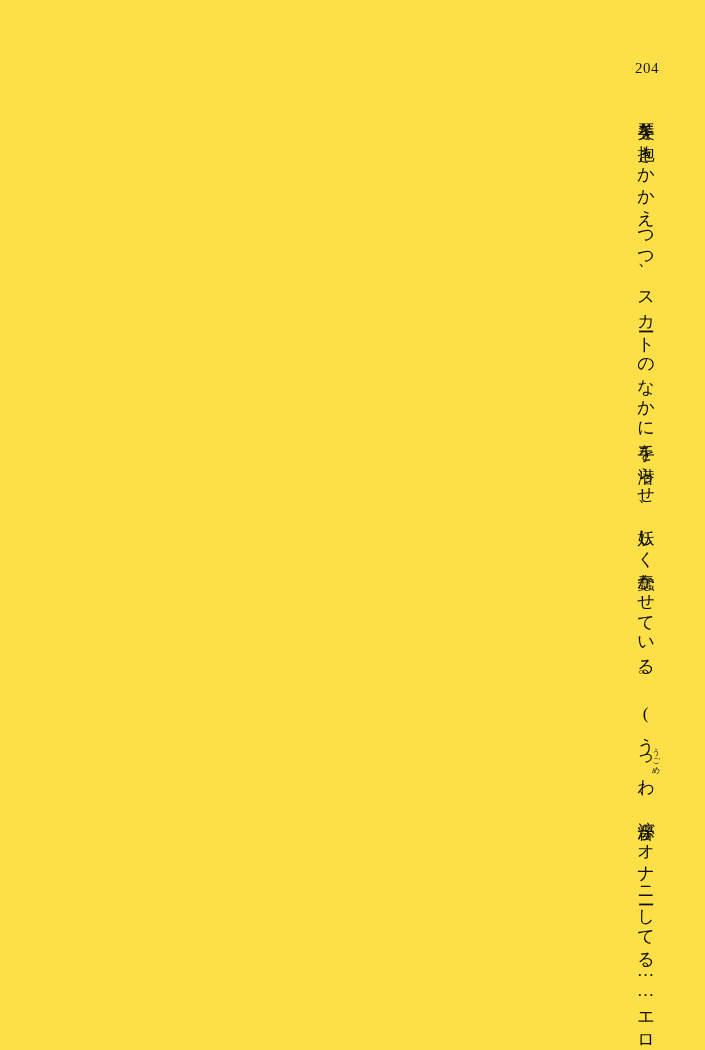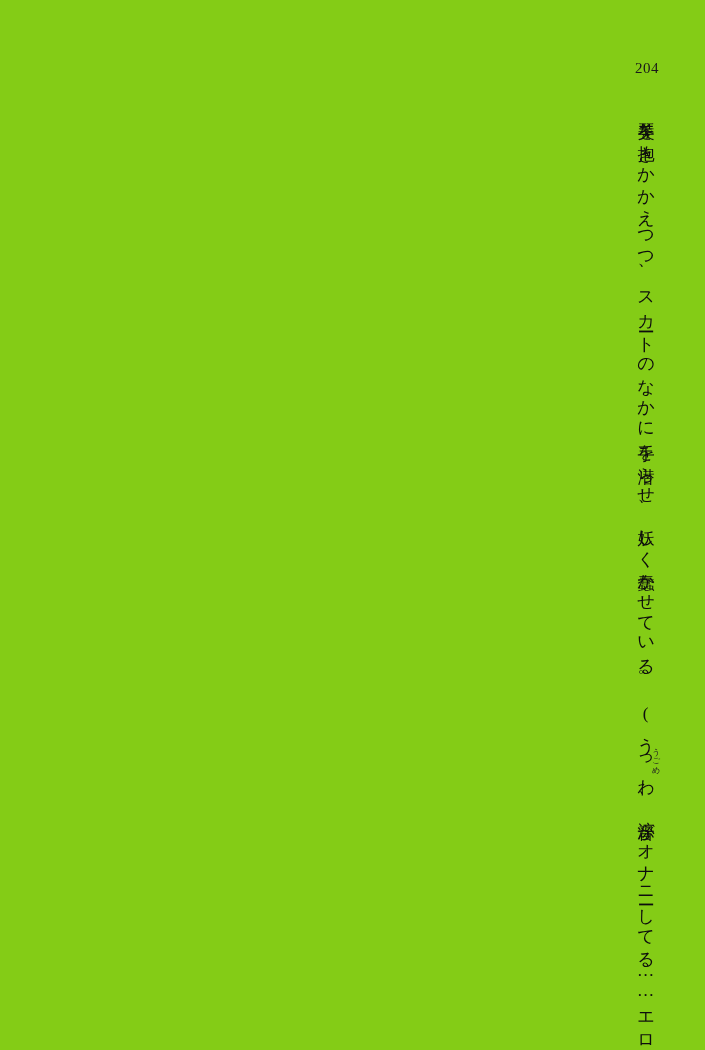--- a/index.html
+++ b/index.html
@@ -11,21 +11,21 @@
     width: 705px;
     height: 1050px;
     font-family: "Liberation Serif", "DejaVu Serif", serif;
     color: #111111;
     overflow: hidden;
   }
   .page {
     position: relative;
     width: 705px;
     height: 1050px;
-    background: #84cc16;
+    background: #fde047;
   }
   .page-number {
     position: absolute;
     top: 60px;
     right: 46px;
     font-size: 15px;
     letter-spacing: 0.5px;
     color: #1a1a1a;
     font-family: "Liberation Serif", "DejaVu Serif", serif;
   }

